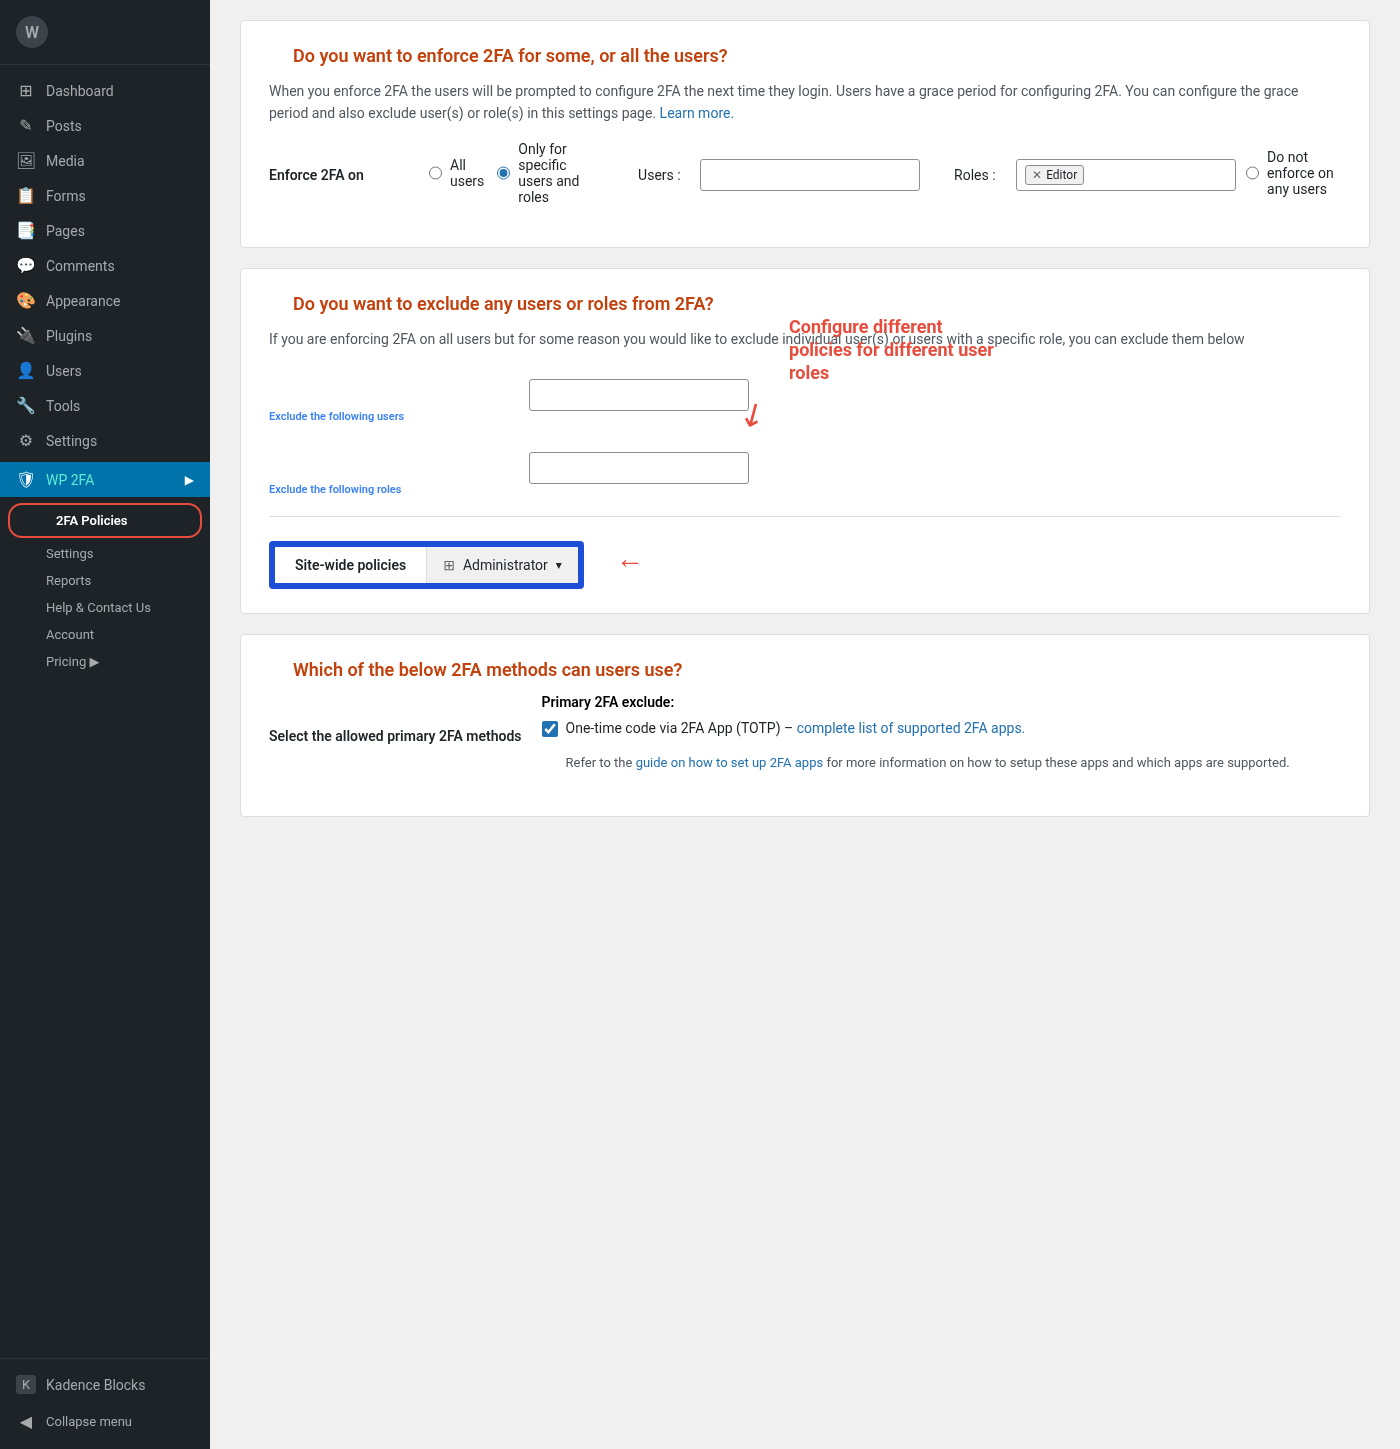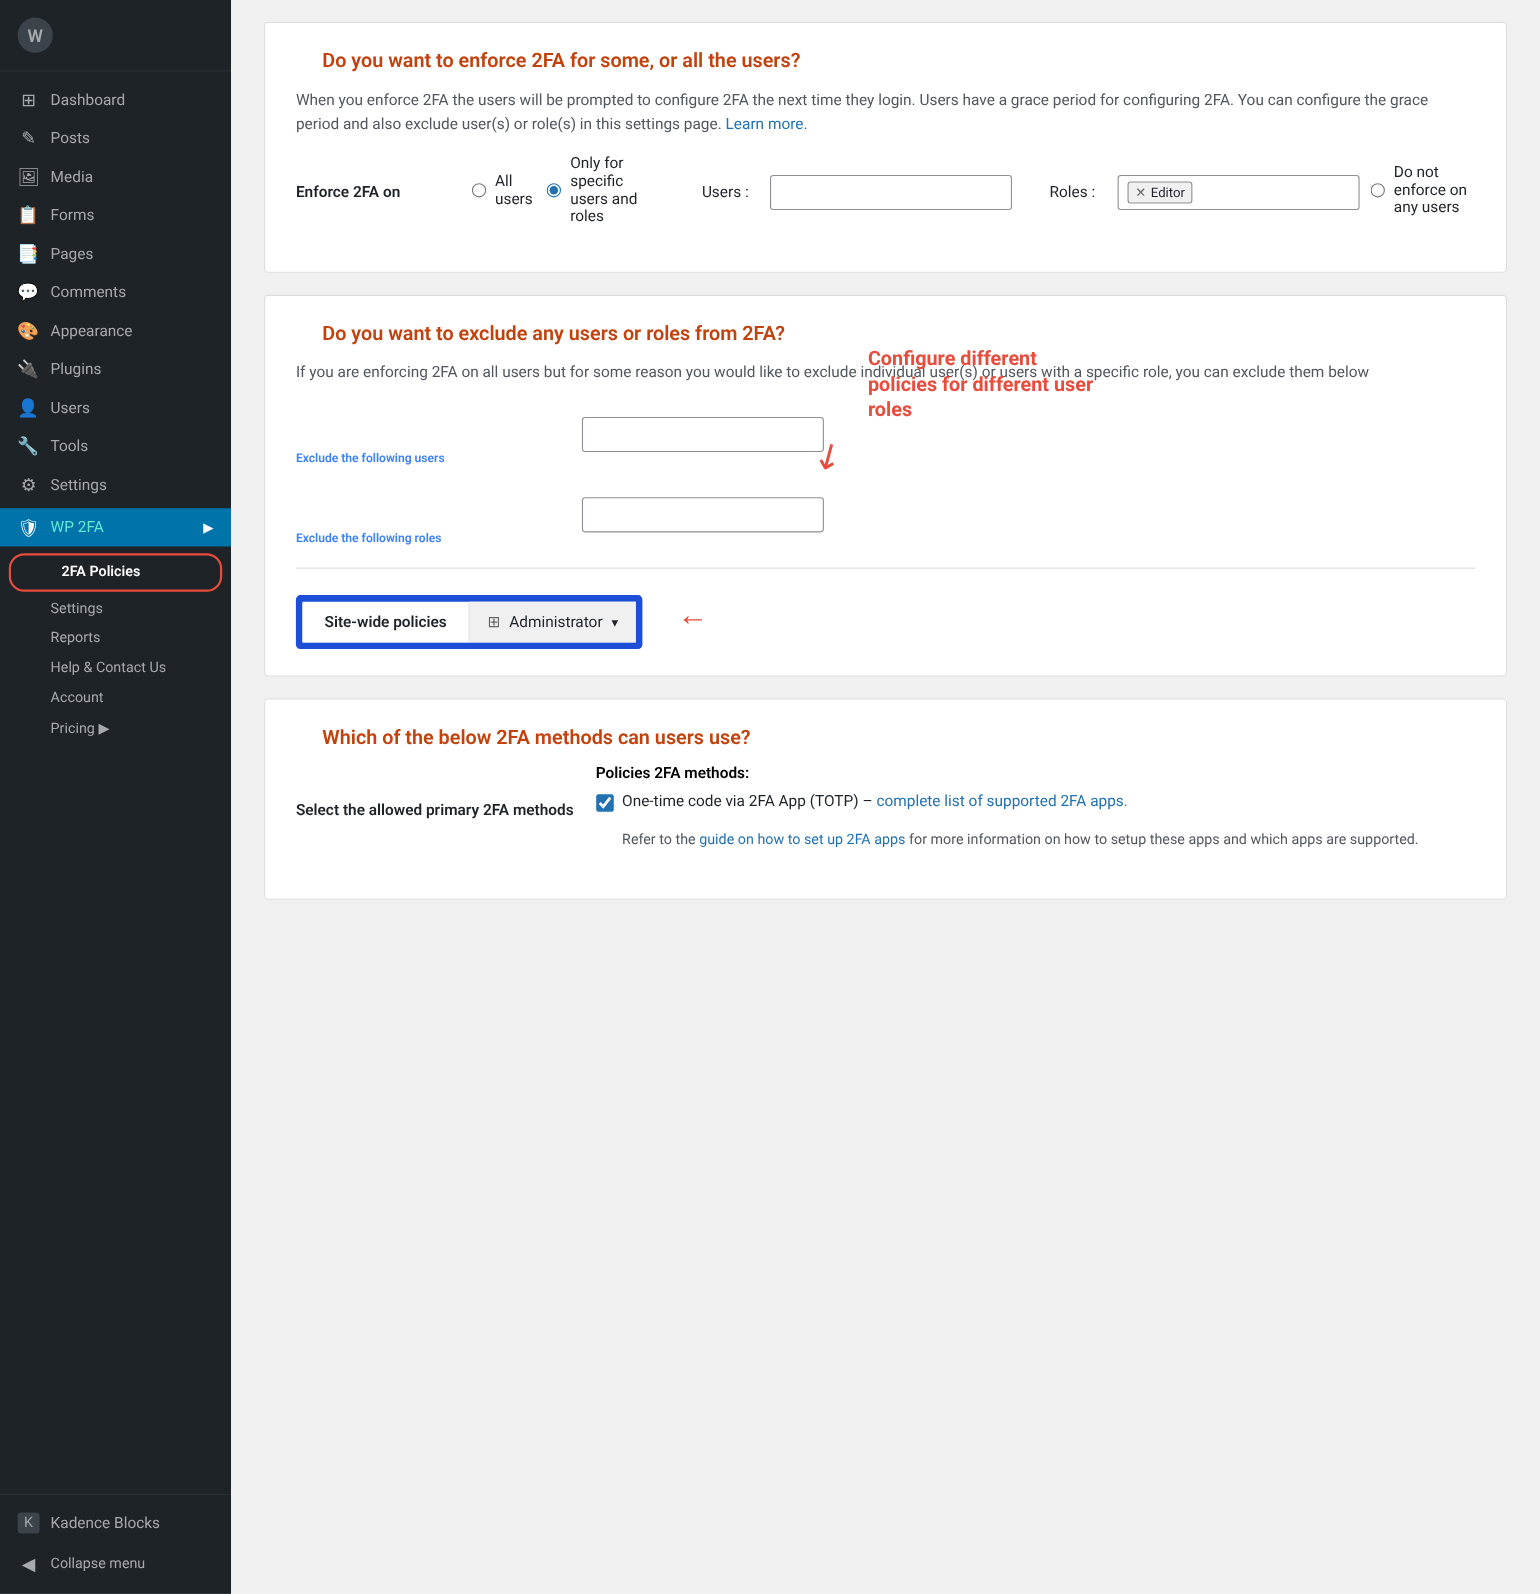--- a/index.html
+++ b/index.html
@@ -454,21 +454,21 @@
       <div style="position:absolute; right:-60px; top:5px; color:#e74c3c; font-size:28px;">←</div>
     </div>
   </div>
 
   <div class="methods-section">
     <h2 class="section-title">Which of the below 2FA methods can users use?</h2>
 
     <div class="field-row">
       <div class="field-label" style="min-width:200px; font-weight:600;">Select the allowed primary 2FA methods</div>
       <div>
-        <div style="font-weight:600; margin-bottom:10px; font-size:14px;">Policies 2FA methods:</div>
+        <div style="font-weight:600; margin-bottom:10px; font-size:14px;">Primary 2FA exclude:</div>
         <div class="checkbox-option">
           <input type="checkbox" checked="" style="">
           <span>
             <span>One-time code via 2FA App (TOTP) –</span>
             <a href="#" class="inline-link">complete list of supported 2FA apps.</a>
           </span>
         </div>
         <p style="font-size:13px; color:#50575e; margin-left:24px; line-height:1.6;margin-top:16px;">
           <span>Refer to the</span>
           <a href="#" class="inline-link">guide on how to set up 2FA apps</a>

